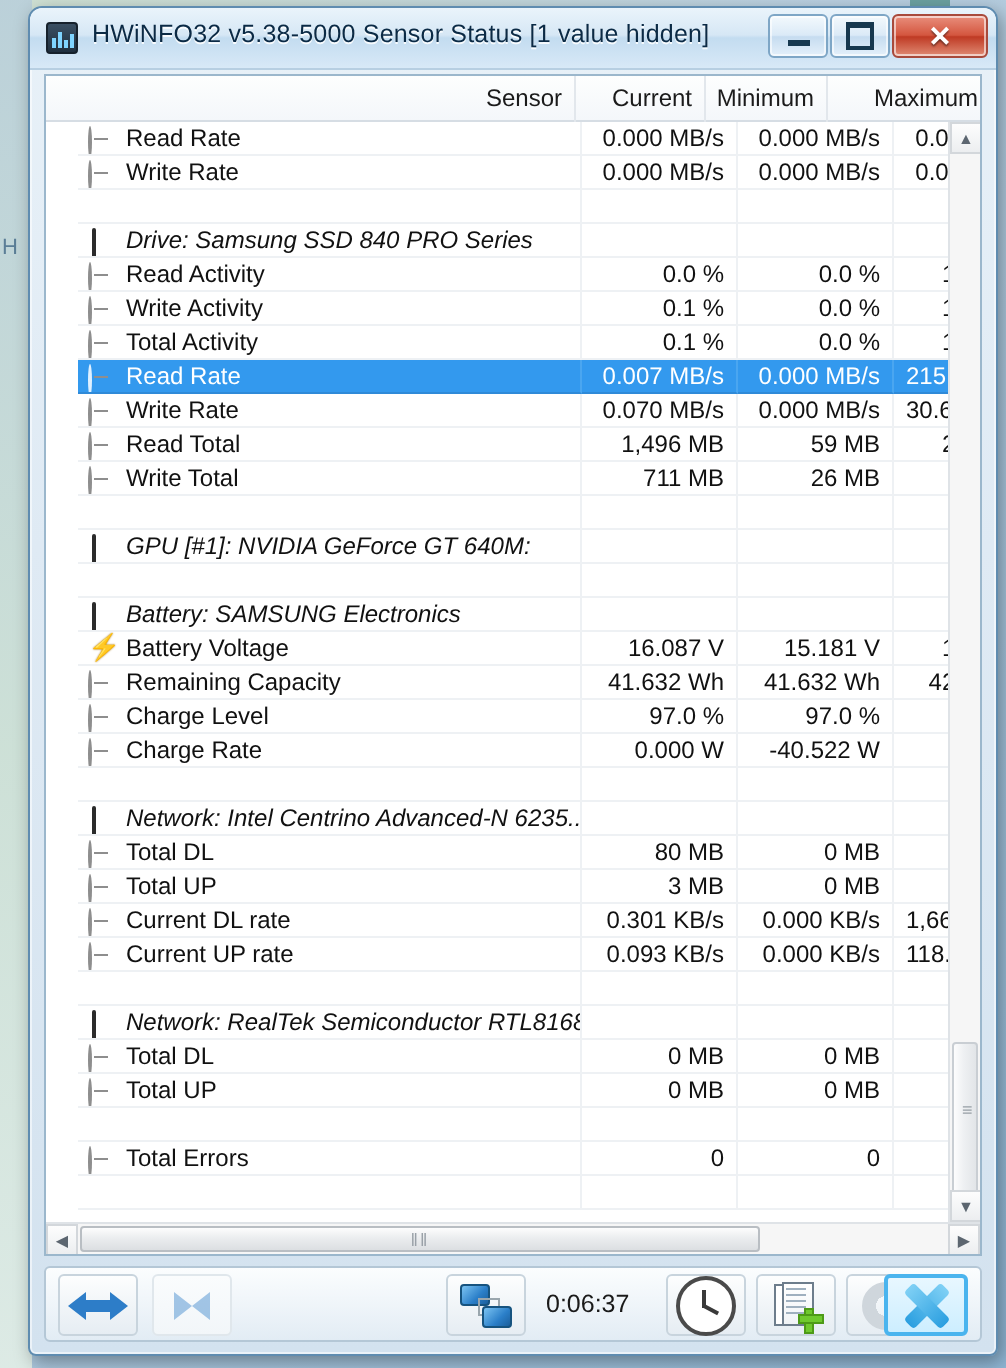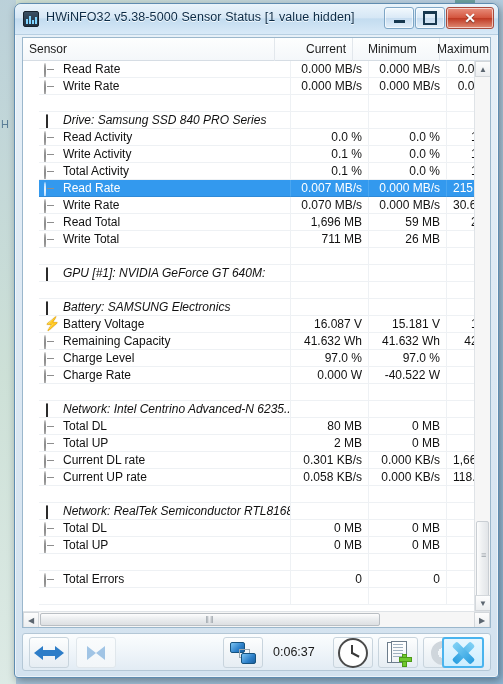--- a/index.html
+++ b/index.html
@@ -91,23 +91,23 @@
   .hdr {
     position:absolute; left:0; top:0; height:23px; width:100%;
     background: linear-gradient(180deg,#fdfefe 0%,#f4f7fa 100%);
     border-bottom:1px solid #d6dde4; box-sizing:border-box;
   }
   .hdr .hcell {
     position:absolute; top:0; height:23px; line-height:23px;
     font-size:12px; color:#1b1b1b; box-sizing:border-box;
     border-right:1px solid #e2e7ec; padding:0 6px; overflow:hidden; white-space:nowrap;
   }
-  .hcell.c0 { left:0;   width:252px; text-align:left; }
+  .hcell.c0 { left:13px;   width:252px; text-align:right; }
   .hcell.c1 { left:252px; width:78px; text-align:right; }
-  .hcell.c2 { left:339px; width:78px; text-align:left; }
+  .hcell.c2 { left:313px; width:78px; text-align:right; }
   .hcell.c3 { left:408px; width:60px; border-right:none;}
 
   .rows { position:absolute; left:16px; top:23px; width:453px; height:545px; overflow:hidden; }
   .row { position:relative; height:17px; box-sizing:border-box; }
   .row .cell {
     position:absolute; top:0; height:17px; line-height:16px;
     font-size:12px; color:#111; box-sizing:border-box;
     border-right:1px solid #eef1f4; border-bottom:1px solid #eef1f4;
     padding:0 6px; overflow:hidden; white-space:nowrap;
   }
@@ -336,21 +336,21 @@
             <div class="cell c3">215.896 M</div>
           </div>
           <div class="row sensor">
             <div class="cell c0"><span class="ricon"><span class="ico-gauge"></span></span>Write Rate</div>
             <div class="cell c1">0.070 MB/s</div>
             <div class="cell c2">0.000 MB/s</div>
             <div class="cell c3">30.681 M</div>
           </div>
           <div class="row sensor">
             <div class="cell c0"><span class="ricon"><span class="ico-gauge"></span></span>Read Total</div>
-            <div class="cell c1">1,696 MB</div>
+            <div class="cell c1">1,496 MB</div>
             <div class="cell c2">59 MB</div>
             <div class="cell c3">2,285</div>
           </div>
           <div class="row sensor">
             <div class="cell c0"><span class="ricon"><span class="ico-gauge"></span></span>Write Total</div>
             <div class="cell c1">711 MB</div>
             <div class="cell c2">26 MB</div>
             <div class="cell c3">711</div>
           </div>
           <div class="row blank">
@@ -414,33 +414,33 @@
             <div class="cell c3"></div>
           </div>
           <div class="row sensor">
             <div class="cell c0"><span class="ricon"><span class="ico-gauge"></span></span>Total DL</div>
             <div class="cell c1">80 MB</div>
             <div class="cell c2">0 MB</div>
             <div class="cell c3">80</div>
           </div>
           <div class="row sensor">
             <div class="cell c0"><span class="ricon"><span class="ico-gauge"></span></span>Total UP</div>
-            <div class="cell c1">2 MB</div>
+            <div class="cell c1">3 MB</div>
             <div class="cell c2">0 MB</div>
             <div class="cell c3">3</div>
           </div>
           <div class="row sensor">
             <div class="cell c0"><span class="ricon"><span class="ico-gauge"></span></span>Current DL rate</div>
             <div class="cell c1">0.301 KB/s</div>
             <div class="cell c2">0.000 KB/s</div>
             <div class="cell c3">1,666.890</div>
           </div>
           <div class="row sensor">
             <div class="cell c0"><span class="ricon"><span class="ico-gauge"></span></span>Current UP rate</div>
-            <div class="cell c1">0.058 KB/s</div>
+            <div class="cell c1">0.093 KB/s</div>
             <div class="cell c2">0.000 KB/s</div>
             <div class="cell c3">118.918 K</div>
           </div>
           <div class="row blank">
             <div class="cell c0"></div>
             <div class="cell c1"></div>
             <div class="cell c2"></div>
             <div class="cell c3"></div>
           </div>
           <div class="row group">

